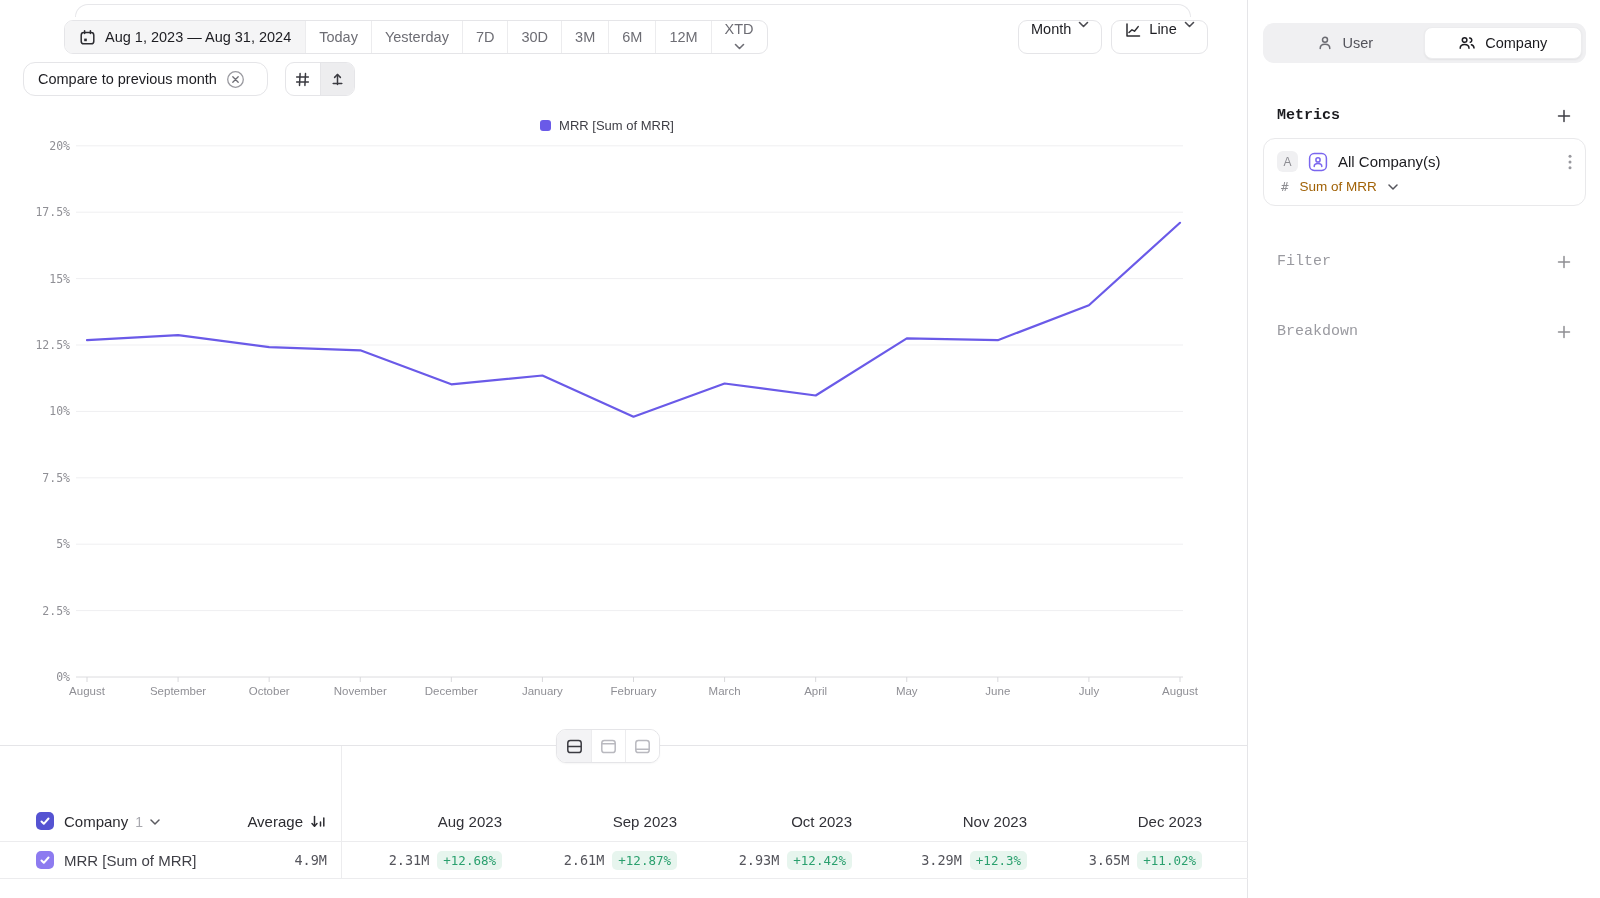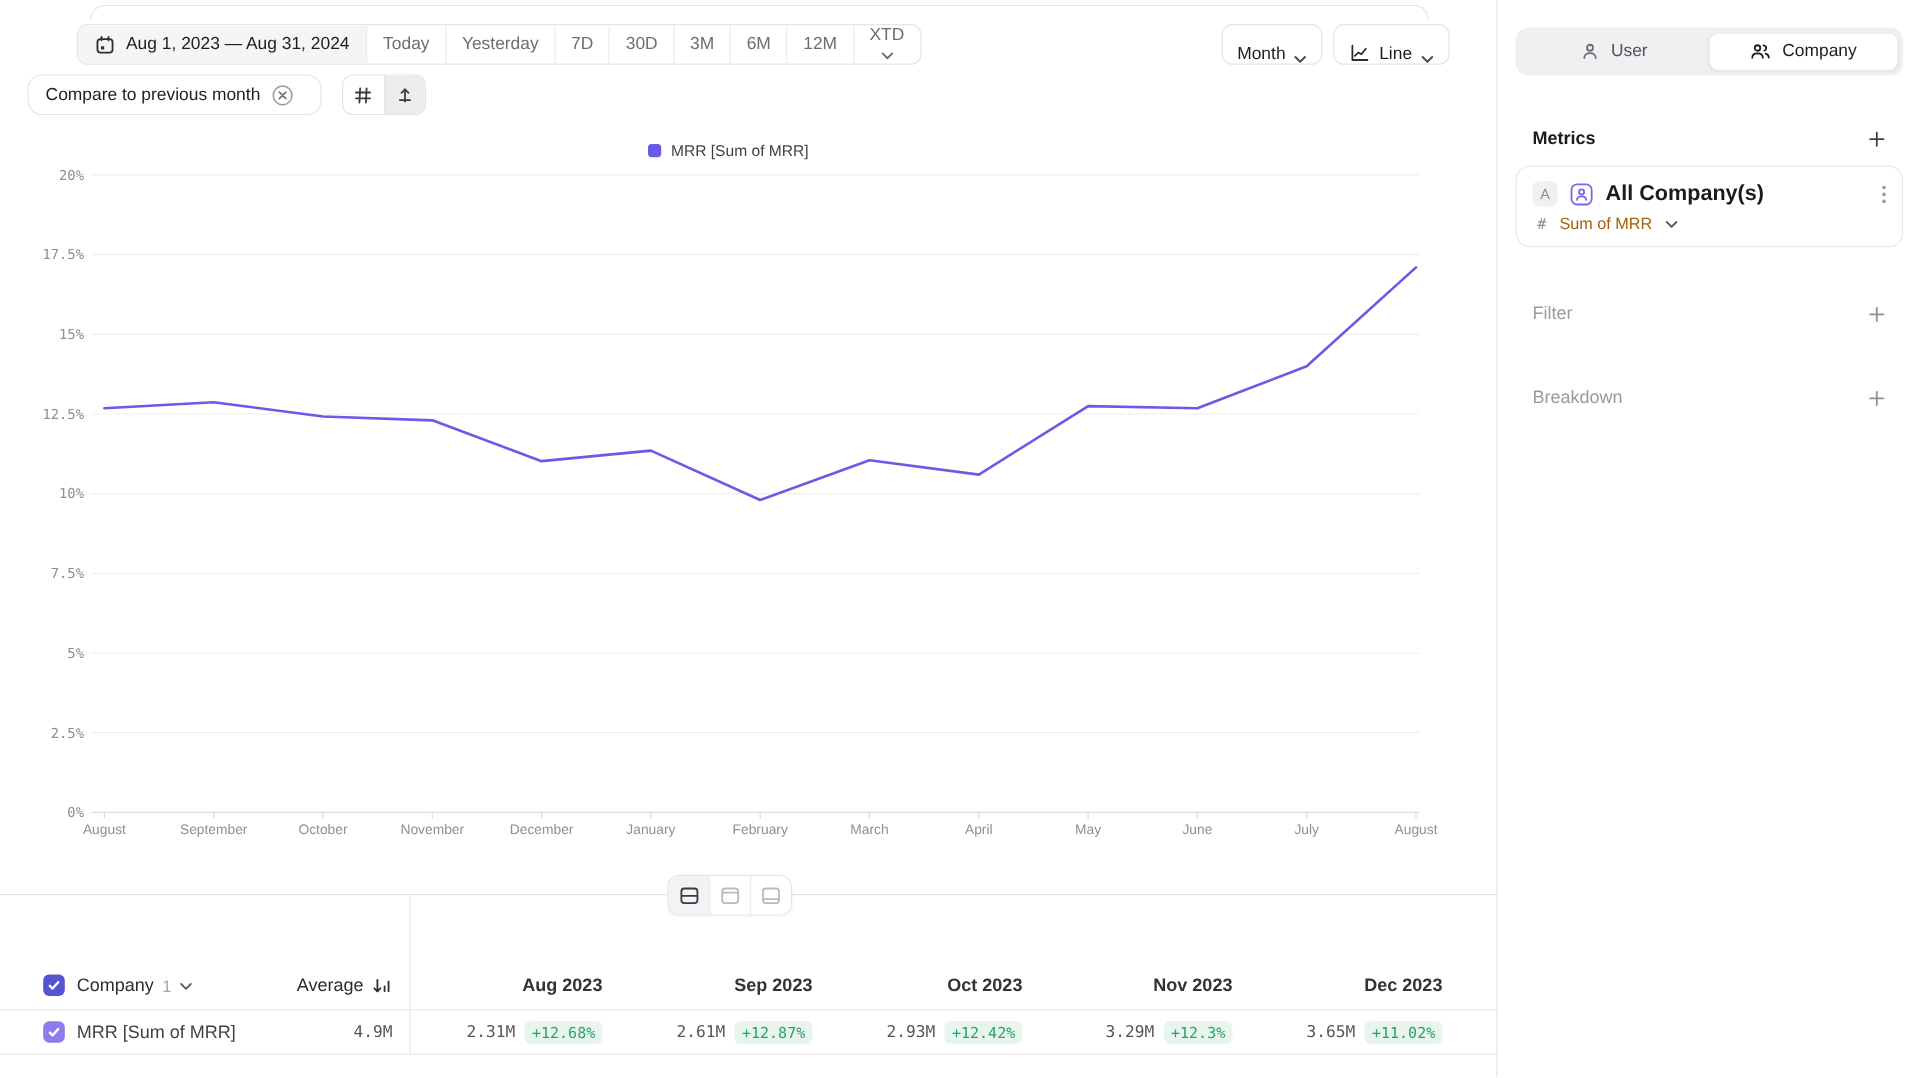--- a/index.html
+++ b/index.html
@@ -22,21 +22,21 @@
   
   .main{position:absolute;left:0;top:0;width:1248px;height:898px;border-right:1px solid var(--border);background:#fff;}
   .card-top{position:absolute;left:75px;top:4px;width:1116px;height:13px;border:1px solid #e7e7ea;border-bottom:none;border-radius:14px 14px 0 0;}
 
   
   .range-bar{position:absolute;top:20px;left:23px;height:34px;display:flex;align-items:stretch;border:1px solid var(--border);border-radius:9px;background:#fff;overflow:hidden;margin-left:41px;}
   .seg{display:flex;align-items:center;padding:0 13px;font-size:14.5px;color:var(--grey);border-left:1px solid var(--border-soft);white-space:nowrap;cursor:default;}
   .seg.date{background:#f5f5f6;border-left:none;color:var(--ink);font-weight:500;gap:9px;padding:0 14px;}
   .seg.xtd{gap:6px;flex-direction:column;}
   .view-controls{position:absolute;top:20px;left:1018px;display:flex;gap:9px;}
-  .btn{height:34px;border:1px solid var(--border);border-radius:9px;display:flex;align-items:flex-end;padding:0 12px;gap:7px;font-size:14.5px;color:var(--ink);font-weight:500;background:#fff;white-space:nowrap;}
+  .btn{height:34px;border:1px solid var(--border);border-radius:9px;display:flex;align-items:flex-start;padding:0 12px;gap:7px;font-size:14.5px;color:var(--ink);font-weight:500;background:#fff;white-space:nowrap;}
   .filter-row{position:absolute;top:62px;left:23px;display:flex;gap:17px;}
   .chip{height:34px;border:1px solid var(--border);border-radius:12px;display:flex;align-items:center;gap:9px;padding:0 22px 0 14px;font-size:14.5px;color:var(--ink);background:#fff;}
   .icon-group{height:34px;border:1px solid var(--border);border-radius:9px;display:flex;overflow:hidden;background:#fff;}
   .icon-cell{width:34px;display:flex;align-items:center;justify-content:center;}
   .icon-cell.shaded{border-left:1px solid var(--border);background:#ededef;}
 
   
   .chart-legend{position:absolute;top:118px;left:0;width:1248px;display:flex;justify-content:center;align-items:center;gap:8px;padding-right:34px;}
   .legend-swatch{width:11px;height:11px;border-radius:3px;background:var(--accent);}
   .legend-label{font-size:13px;color:var(--ink2);}
@@ -51,40 +51,40 @@
   .lt-cell.active{background:#f3f3f5;}
   .lt-cell + .lt-cell{border-left:1px solid var(--border-soft);}
   .col-divider{position:absolute;left:341px;top:0;height:133px;width:1px;background:var(--border-soft);}
   .t-header{display:flex;align-items:flex-end;height:96px;padding-bottom:11px;border-bottom:1px solid var(--border-soft);}
   .t-row{display:flex;align-items:center;height:37px;border-bottom:1px solid var(--border-soft);}
   .c-check{width:64px;padding-left:36px;display:flex;align-items:center;}
   .c-name{width:146px;display:flex;align-items:center;gap:7px;}
   .c-avg{width:131px;display:flex;justify-content:flex-end;align-items:center;gap:7px;padding-right:14px;}
   .c-month{width:175px;display:flex;justify-content:flex-end;align-items:center;gap:8px;padding-right:14px;}
   .h-label{font-size:15px;color:#2c2c31;font-weight:500;}
-  .h-month{font-size:15px;color:#323238;font-weight:700;}
+  .h-month{font-size:15px;color:#323238;font-weight:400;}
   .h-count{font-size:14px;color:#a8a8ae;font-weight:400;}
   .row-name{font-size:15px;color:var(--ink2);}
   .val{font-family:"DejaVu Sans Mono",monospace;font-size:13.5px;color:#55555c;}
   .delta{font-family:"DejaVu Sans Mono",monospace;font-size:12.5px;color:var(--positive-text);background:var(--positive-bg);padding:2px 6px;border-radius:5px;}
   .cb{width:18px;height:18px;border-radius:5px;display:flex;align-items:center;justify-content:center;flex:none;}
   .cb.header{background:var(--cb-header);}
   .cb.row{background:var(--cb-row);}
 
   
   .sidebar{position:absolute;left:1249px;top:0;right:0;bottom:0;background:#fff;padding:23px 14px 15px;}
   .toggle{display:flex;padding:4px;background:#f0f0f2;border-radius:11px;height:40px;}
   .toggle-opt{flex:1;display:flex;align-items:center;justify-content:center;gap:9px;font-size:14.5px;color:#52525a;border-radius:8px;}
   .toggle-opt.active{background:#fff;color:#1b1b1f;font-weight:500;border:1px solid var(--border-soft);box-shadow:0 1px 2px rgba(0,0,0,.06);}
-  .side-section{display:flex;justify-content:space-between;align-items:center;padding:0 14px;}
+  .side-section{display:flex;justify-content:space-between;align-items:center;padding:0 14px;font-family:Liberation Mono, monospace;}
   .side-title{font-size:15px;font-weight:700;color:#1b1b1f;}
   .side-title.muted{font-weight:500;color:var(--lightgrey);}
   .metric-card{margin-top:14px;border:1px solid #e9e9eb;border-radius:12px;padding:12px 13px 11px;}
   .mc-row1{display:flex;align-items:center;gap:10px;}
-  .mc-name{font-size:18px;font-weight:700;color:#1b1b1f;flex:1;}
+  .mc-name{font-size:15px;font-weight:400;color:#1b1b1f;flex:1;}
   .series-badge{width:21px;height:21px;border-radius:6px;background:#f0f0f2;color:#8c8c92;font-size:12px;font-weight:500;display:flex;align-items:center;justify-content:center;flex:none;}
   .mc-row2{margin-top:7px;display:flex;align-items:center;gap:11px;padding-left:4px;}
   .hash{font-family:"DejaVu Sans Mono",monospace;font-size:12.5px;color:#8e8e93;}
   .measure{font-size:13.5px;color:#a16207;}
   .icon-btn{display:flex;align-items:center;justify-content:center;cursor:pointer;}
 </style>
 </head>
 <body>
 
 <div class="main">

